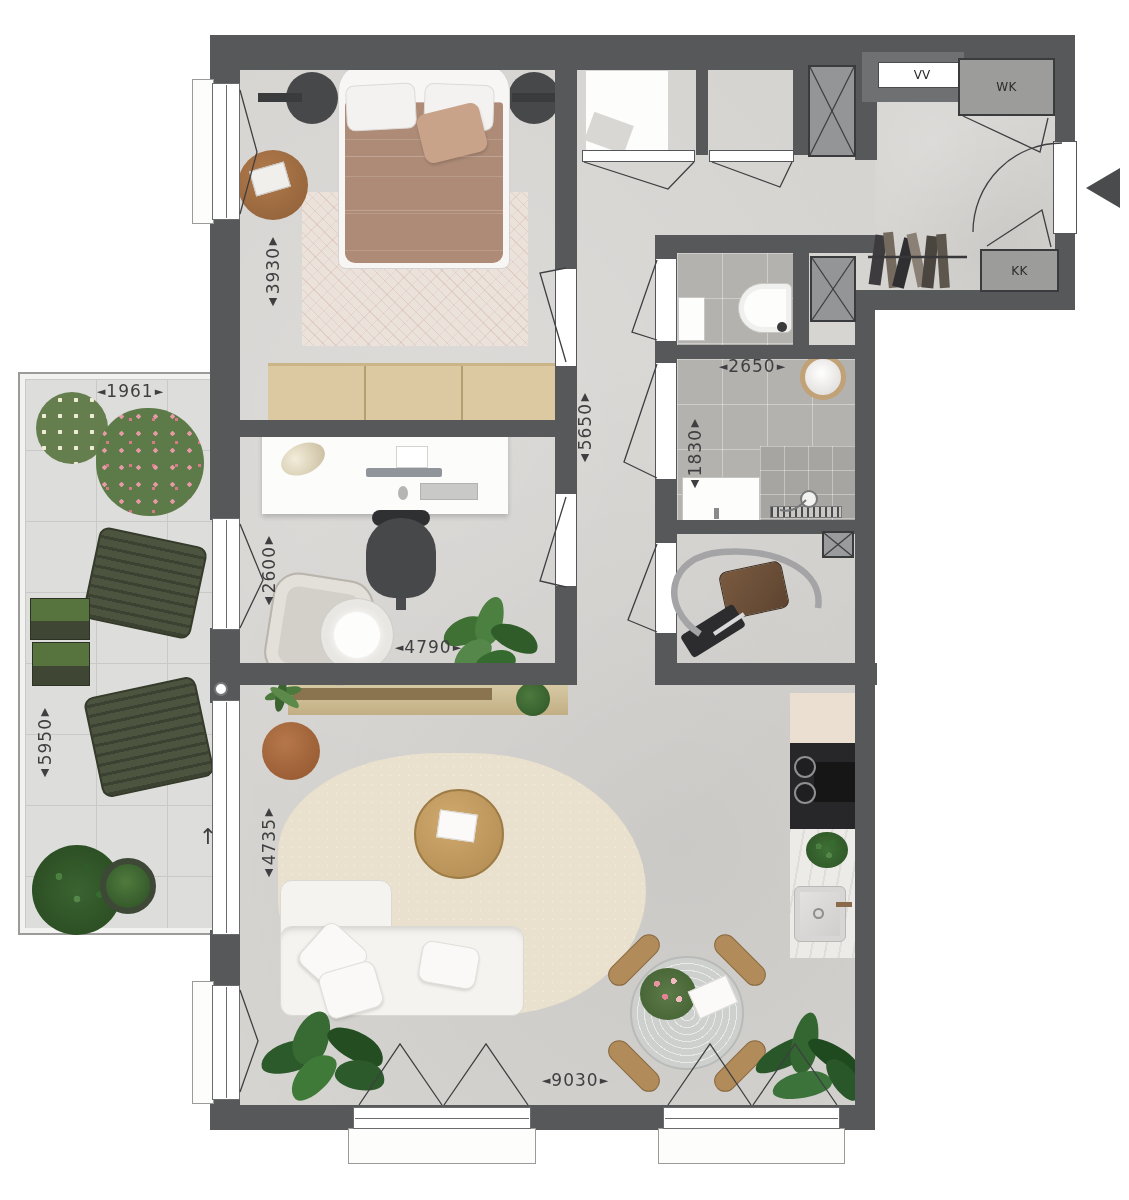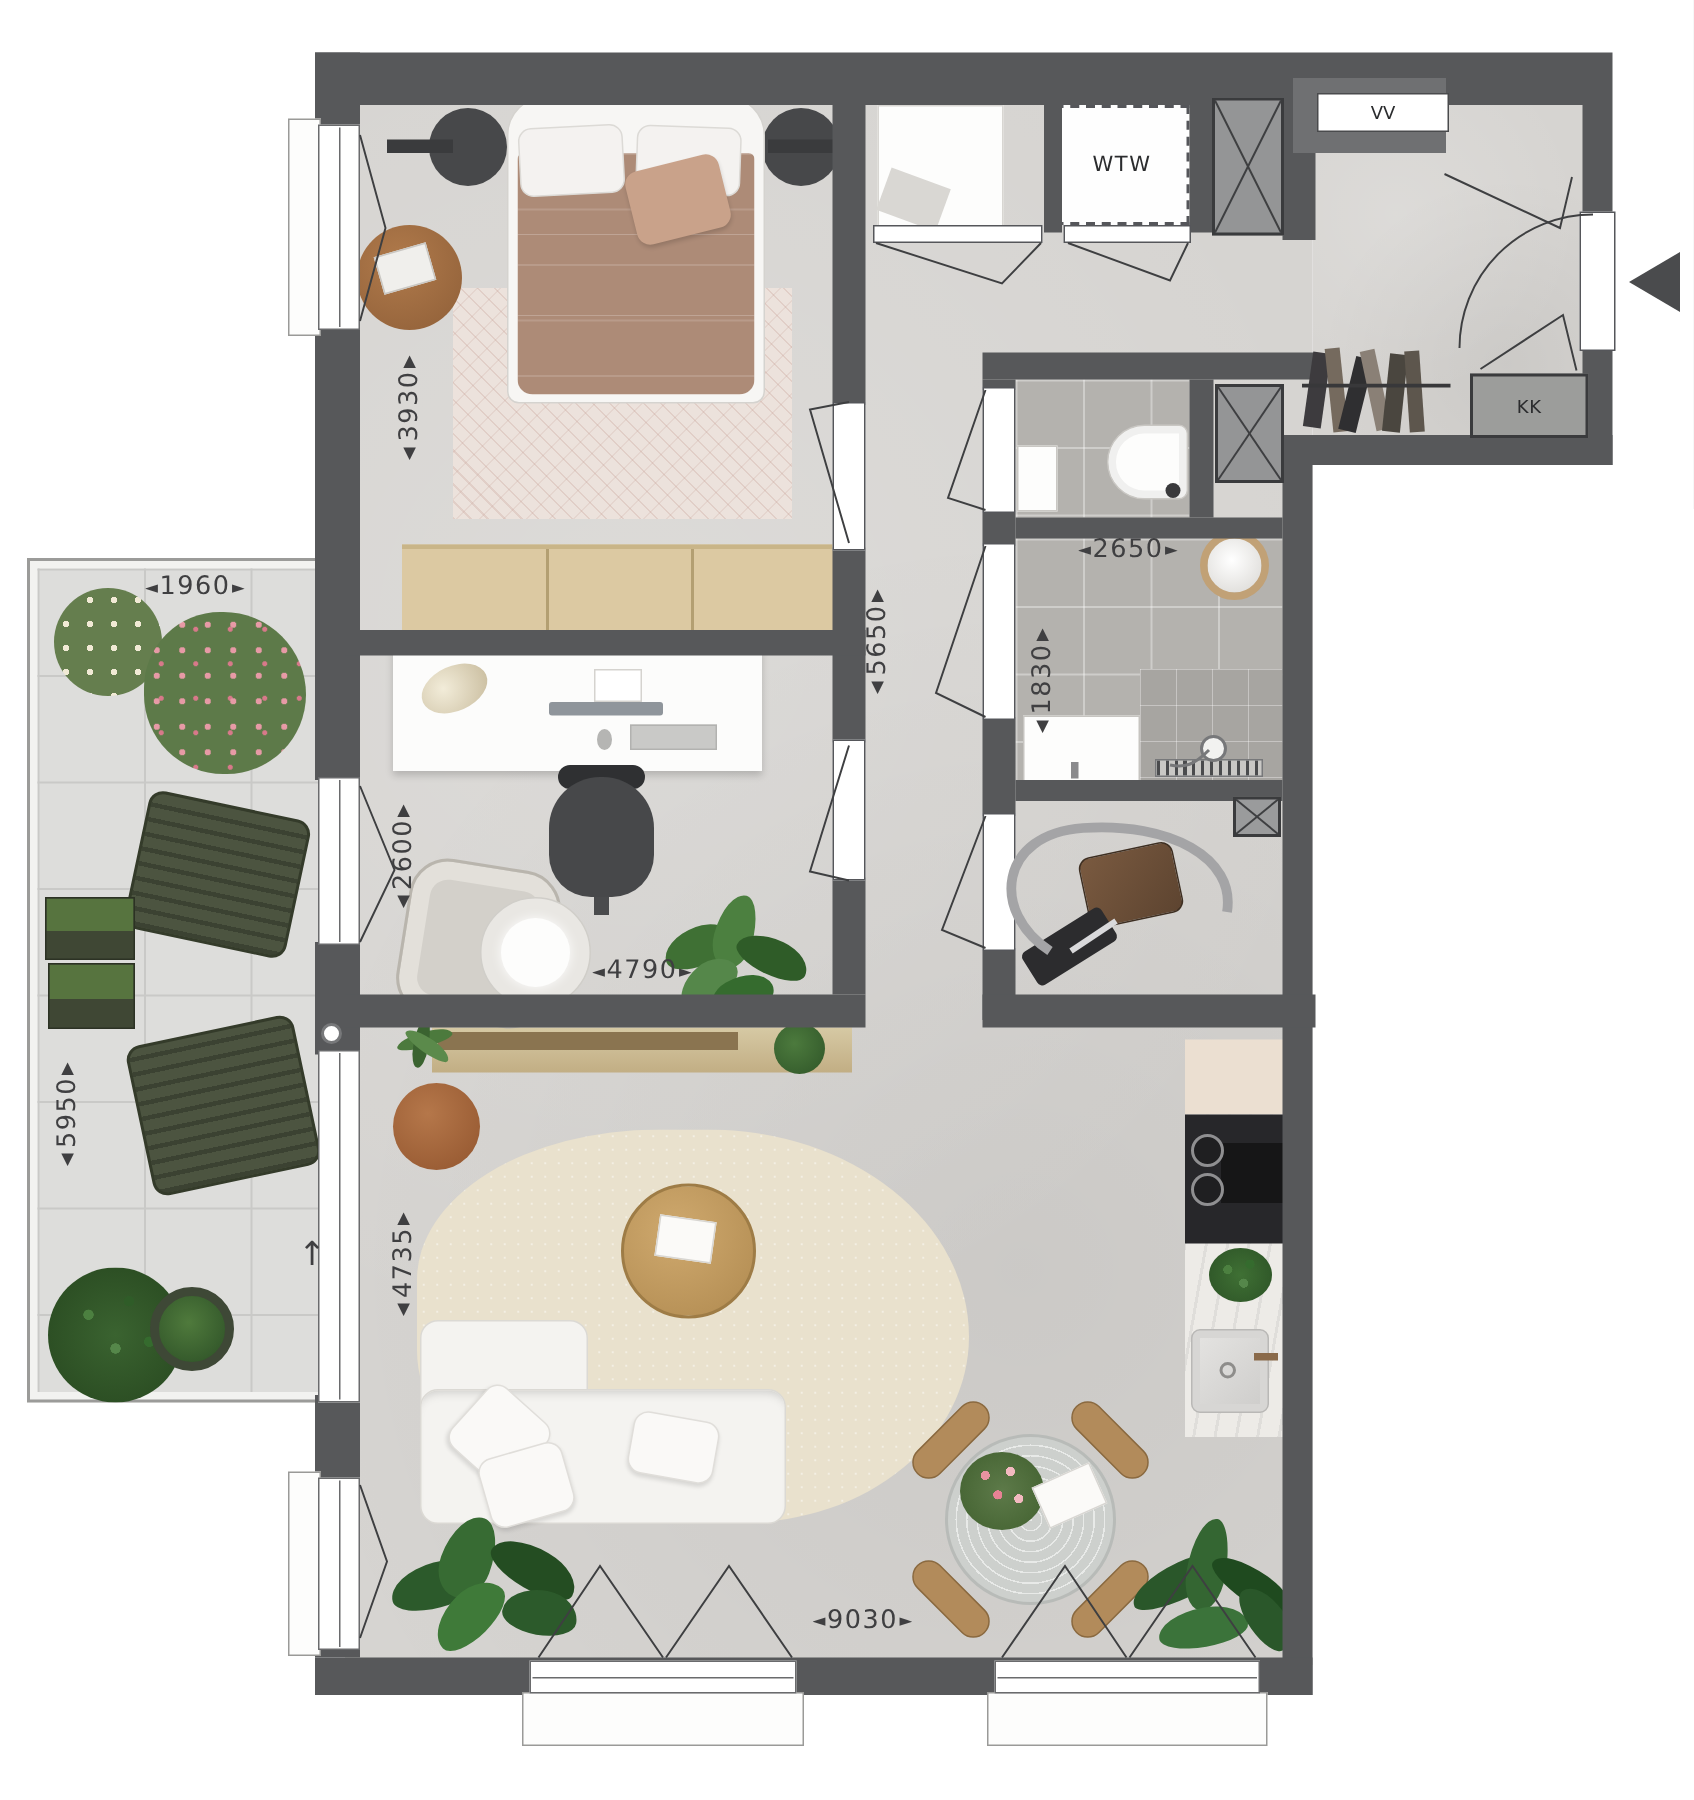--- a/index.html
+++ b/index.html
@@ -156,28 +156,28 @@
   <div class="abs" style="left:752px;top:1012px;width:120px;height:110px;z-index:12;">
     <div class="leaf" style="left:0px;top:30px;width:70px;height:24px;transform:rotate(-25deg);background:#2a572a;"></div>
     <div class="leaf" style="left:40px;top:0px;width:26px;height:62px;transform:rotate(10deg);background:#346632;"></div>
     <div class="leaf" style="left:52px;top:35px;width:64px;height:22px;transform:rotate(35deg);background:#1f4a1f;"></div>
     <div class="leaf" style="left:20px;top:60px;width:60px;height:26px;transform:rotate(-10deg);background:#3b733a;"></div>
     <div class="leaf" style="left:68px;top:55px;width:48px;height:24px;transform:rotate(55deg);background:#2a572a;"></div>
   </div>
 
   <div class="abs" style="left:585px;top:70px;width:84px;height:84px;background:#fdfdfc;border:1px solid #d8d6d2;z-index:5;"></div>
   <div class="abs" style="left:588px;top:118px;width:42px;height:30px;background:#d9d7d3;transform:rotate(20deg);z-index:6;"></div>
-  <div class="abs" style="left:703px;top:70px;width:90px;height:80px;background:#fefefe;border:2px dashed #55565a;z-index:5;display:flex;align-items:center;justify-content:center;">
-    <span style="font-size:14px;color:#2b2c2e;letter-spacing:1px;">WTW</span>
-  </div>
   <div class="shaft" style="left:808px;top:65px;width:48px;height:92px;"></div>
 
   <div class="abs" style="left:862px;top:52px;width:102px;height:50px;background:#6f7072;z-index:21;"></div>
   <div class="abs boxlabel" style="left:878px;top:62px;width:88px;height:26px;background:#fff;border:1px solid #4a4b4d;z-index:22;">
     <span>VV</span>
+  </div>
+  <div class="closetbox" style="left:958px;top:58px;width:97px;height:58px;">
+    <span>WK</span>
   </div>
   <div class="closetbox" style="left:980px;top:249px;width:79px;height:43px;">
     <span>KK</span>
   </div>
 
   <div class="abs" style="left:872px;top:235px;width:12px;height:50px;background:#3d3b3e;transform:rotate(8deg);z-index:23;"></div>
   <div class="abs" style="left:886px;top:232px;width:10px;height:56px;background:#756a5e;transform:rotate(-6deg);z-index:23;"></div>
   <div class="abs" style="left:898px;top:238px;width:12px;height:50px;background:#2f2f31;transform:rotate(14deg);z-index:23;"></div>
   <div class="abs" style="left:912px;top:233px;width:10px;height:54px;background:#8a8076;transform:rotate(-12deg);z-index:23;"></div>
   <div class="abs" style="left:924px;top:236px;width:12px;height:52px;background:#4a463f;transform:rotate(6deg);z-index:23;"></div>
@@ -330,21 +330,21 @@
     <span class="num">2600</span>
     <span class="ar">▼</span>
   </div>
   <div class="dim h" style="left:376px;top:636px;width:104px;height:22px;">
     <span class="ar">◄</span>
     <span class="num">4790</span>
     <span class="ar">►</span>
   </div>
   <div class="dim h" style="left:82px;top:380px;width:96px;height:22px;">
     <span class="ar">◄</span>
-    <span class="num">1960</span>
+    <span class="num">1961</span>
     <span class="ar">►</span>
   </div>
   <div class="dim v" style="left:30px;top:688px;width:30px;height:108px;">
     <span class="ar">▲</span>
     <span class="num">5950</span>
     <span class="ar">▼</span>
   </div>
   <div class="dim v" style="left:254px;top:786px;width:30px;height:112px;">
     <span class="ar">▲</span>
     <span class="num">4735</span>

